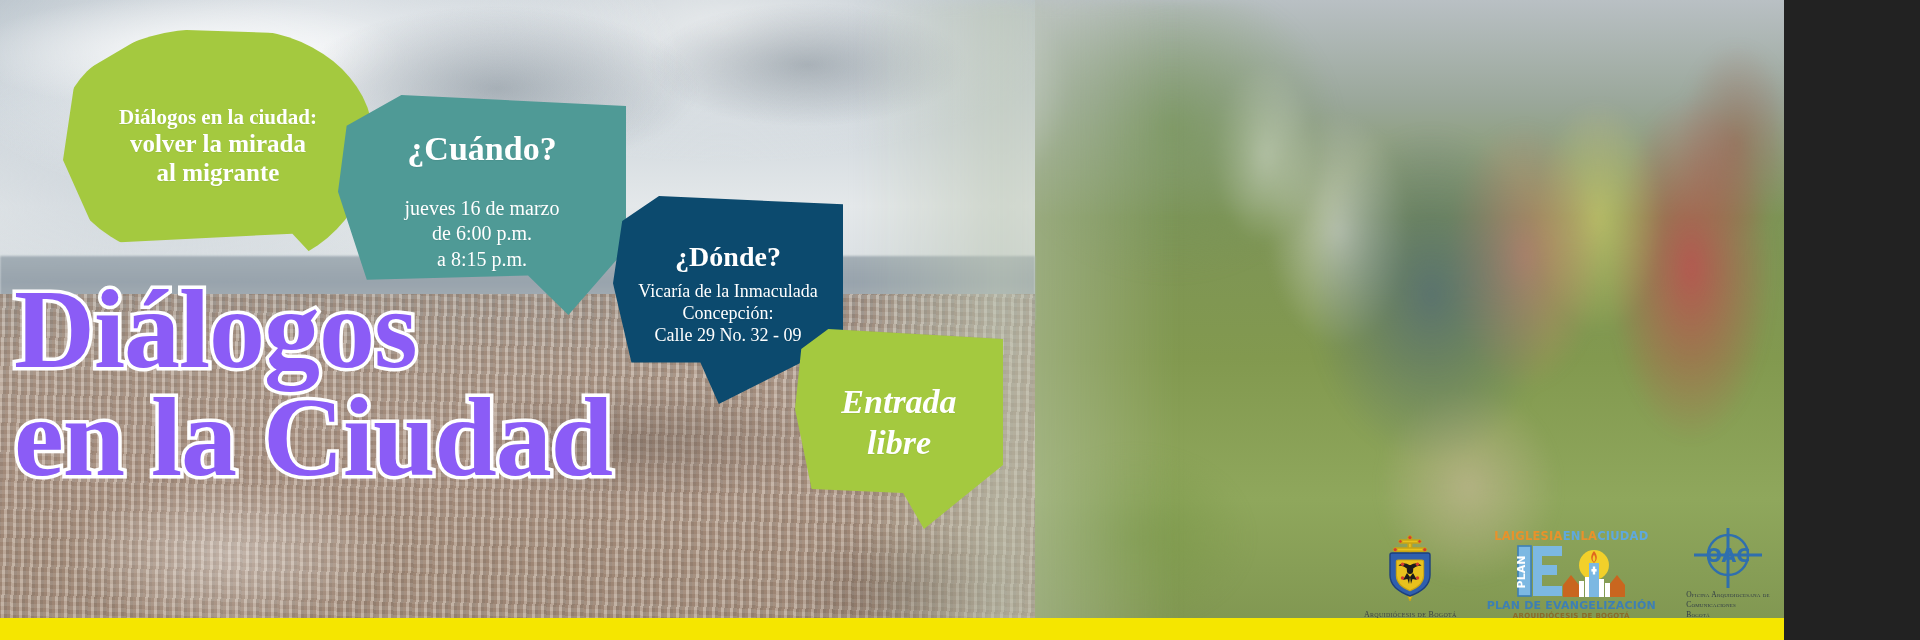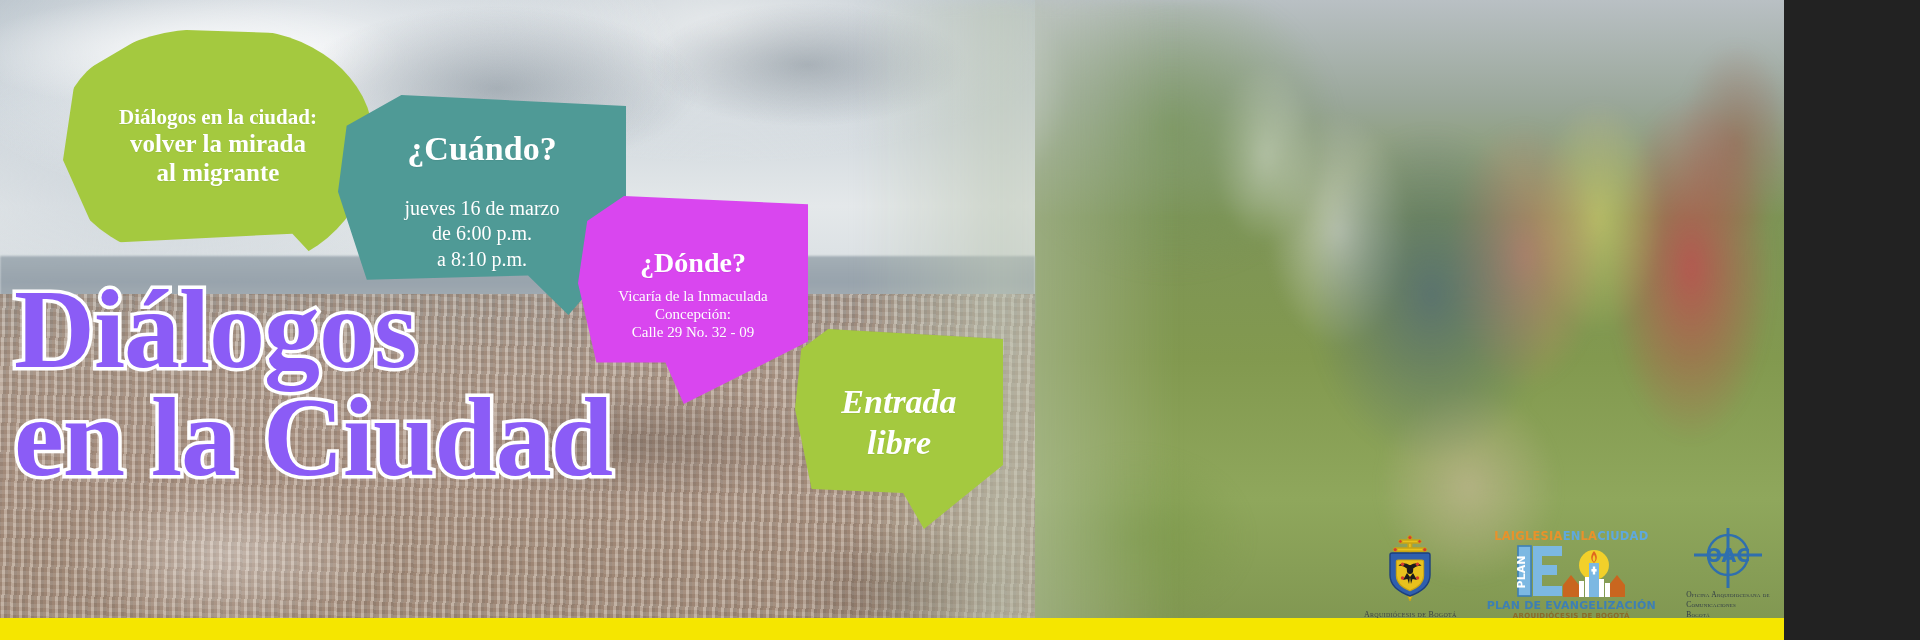--- a/index.html
+++ b/index.html
@@ -101,28 +101,28 @@
     left:338px; top:95px; width:288px; height:220px;
     background:#4f9a96;
     clip-path: polygon(22% 0%, 100% 5%, 100% 70%, 80% 100%, 66% 82%, 10% 84%, 0% 44%, 3% 14%);
     padding:18px 14px 26px;
   }
   #bubble-when .hd{ font-size:34px; font-weight:bold; margin-bottom:28px; }
   #bubble-when .ln{ font-size:20px; line-height:1.28; }
 
   
   #bubble-where{
-    left:578px; top:196px; width:230px; height:208px;
-    background:#d946ef;
+    left:613px; top:196px; width:230px; height:208px;
+    background:#0c4a6e;
     clip-path: polygon(20% 0%, 100% 4%, 100% 70%, 46% 100%, 38% 80%, 8% 80%, 0% 42%, 4% 12%);
     padding:14px 10px 26px;
     align-items:center;
   }
   #bubble-where .hd{ font-size:28px; font-weight:bold; margin-bottom:8px; }
-  #bubble-where .ln{ font-size:15px; line-height:1.22; }
+  #bubble-where .ln{ font-size:18px; line-height:1.22; }
 
   
   #bubble-free{
     left:795px; top:329px; width:208px; height:200px;
     background:#a4c93f;
     clip-path: polygon(16% 0%, 100% 5%, 100% 68%, 62% 100%, 52% 82%, 8% 80%, 0% 40%, 3% 10%);
     padding:18px 10px 30px;
   }
   #bubble-free .ln{ font-size:34px; font-weight:bold; line-height:1.2; font-style:italic;text-align:center; }
 
@@ -186,21 +186,21 @@
   <div class="bubble" id="bubble-topic">
     <div class="ln ln1">Diálogos en la ciudad:</div>
     <div class="ln">volver la mirada</div>
     <div class="ln">al migrante</div>
   </div>
 
   <div class="bubble" id="bubble-when">
     <div class="hd">¿Cuándo?</div>
     <div class="ln">jueves 16 de marzo</div>
     <div class="ln">de 6:00 p.m.</div>
-    <div class="ln">a 8:10 p.m.</div>
+    <div class="ln">a 8:15 p.m.</div>
   </div>
 
   <div class="bubble" id="bubble-where">
     <div class="hd">¿Dónde?</div>
     <div class="ln">Vicaría de la Inmaculada</div>
     <div class="ln">Concepción:</div>
     <div class="ln">Calle 29 No. 32 - 09</div>
   </div>
 
   <div class="bubble" id="bubble-free">

